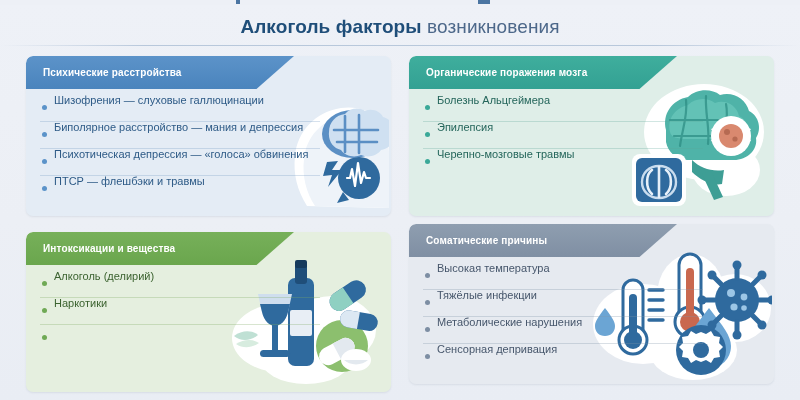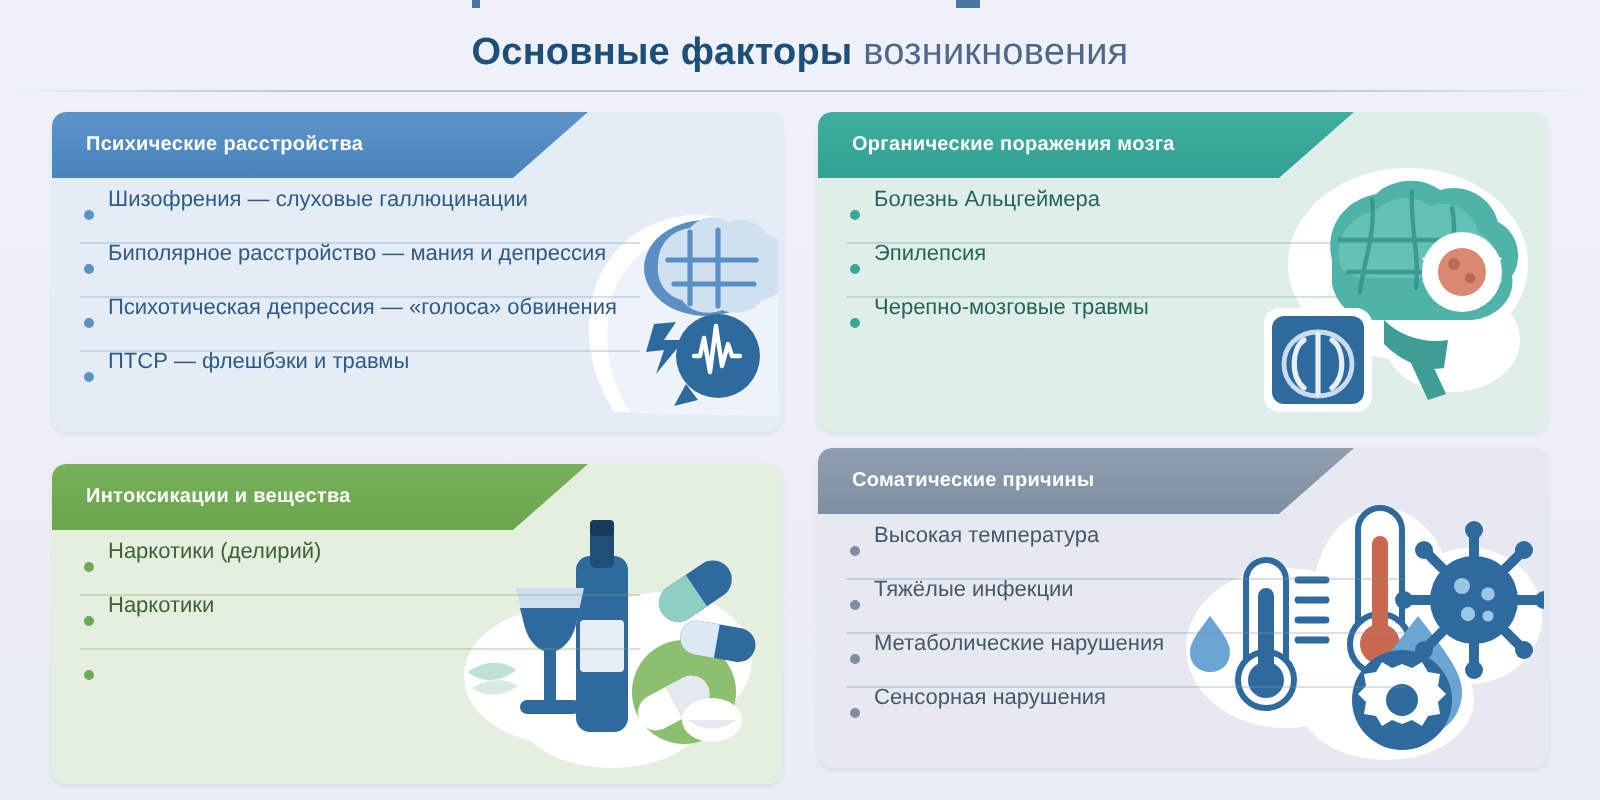--- a/index.html
+++ b/index.html
@@ -177,21 +177,21 @@
 <body>
 
 <div id="page">
 
   <div class="top-crop">
     <div class="top-crop-fragment crop-frag-a"></div>
     <div class="top-crop-fragment crop-frag-b"></div>
   </div>
 
   <div class="page-title">
-    <span class="strong">Основные факторы</span>
+    <span class="strong">Алкоголь факторы</span>
     <span>возникновения</span>
   </div>
   <div class="title-rule"></div>
 
   <div class="grid">
 
     <div class="card c1">
       <div class="card-head">Психические расстройства</div>
       <div class="art a1">
         <svg viewBox="0 0 118 122">
@@ -294,21 +294,21 @@
           </g>
           <ellipse cx="136" cy="100" rx="15" ry="11" fill="#ffffff"></ellipse>
           <path d="M124 100 a15 11 0 0 0 24 0 Z" fill="#e3e9ef"></path>
           <path d="M14 76 c8 -6 18 -6 24 -1 c-7 6 -17 7 -24 1 Z" fill="#bfe0d4"></path>
           <path d="M16 84 c8 -5 17 -5 23 -1 c-7 5 -16 6 -23 1 Z" fill="#d7ecdf"></path>
         </svg>
       </div>
       <div class="card-list">
         <div class="li">
           <span class="bullet"></span>
-          <span>Наркотики (делирий)</span>
+          <span>Алкоголь (делирий)</span>
         </div>
         <div class="li">
           <span class="bullet"></span>
           <span>Наркотики</span>
         </div>
         <div class="li">
           <span class="bullet"></span>
         </div>
       </div>
     </div>
@@ -369,19 +369,19 @@
         <div class="li">
           <span class="bullet"></span>
           <span>Тяжёлые инфекции</span>
         </div>
         <div class="li">
           <span class="bullet"></span>
           <span>Метаболические нарушения</span>
         </div>
         <div class="li">
           <span class="bullet"></span>
-          <span>Сенсорная нарушения</span>
+          <span>Сенсорная депривация</span>
         </div>
       </div>
     </div>
 
   </div>
 </div>
 
 </body></html>

